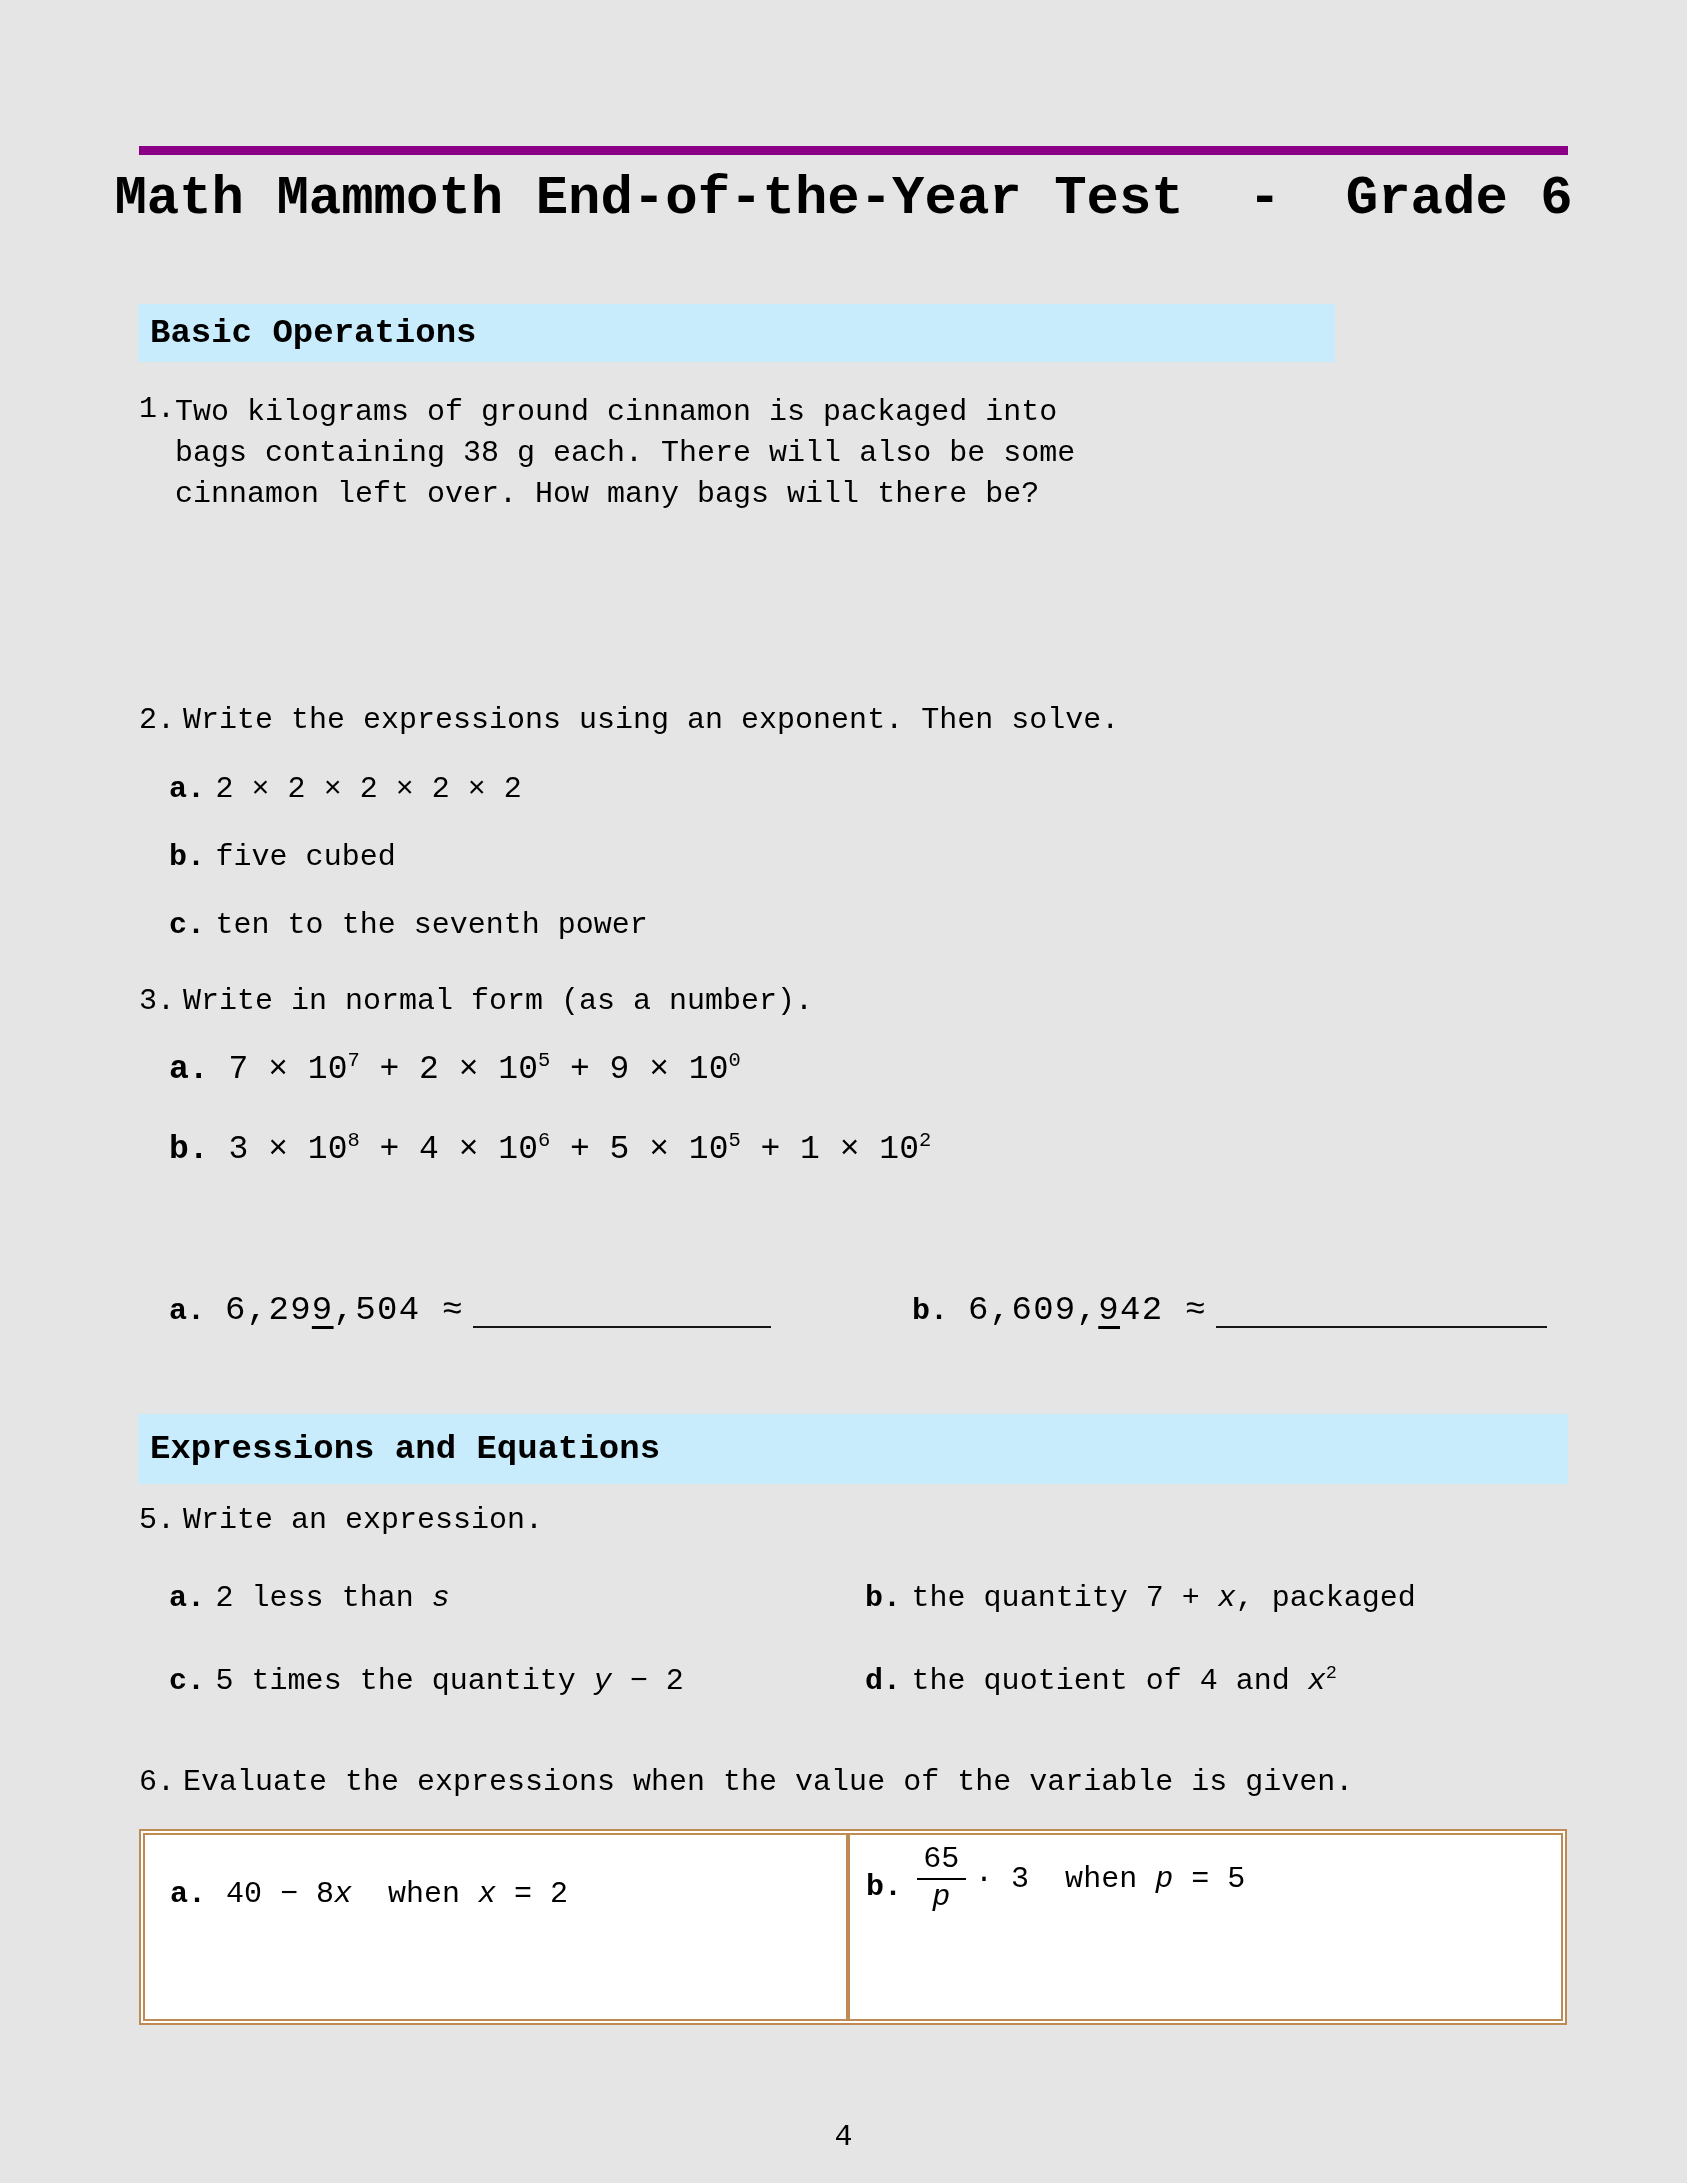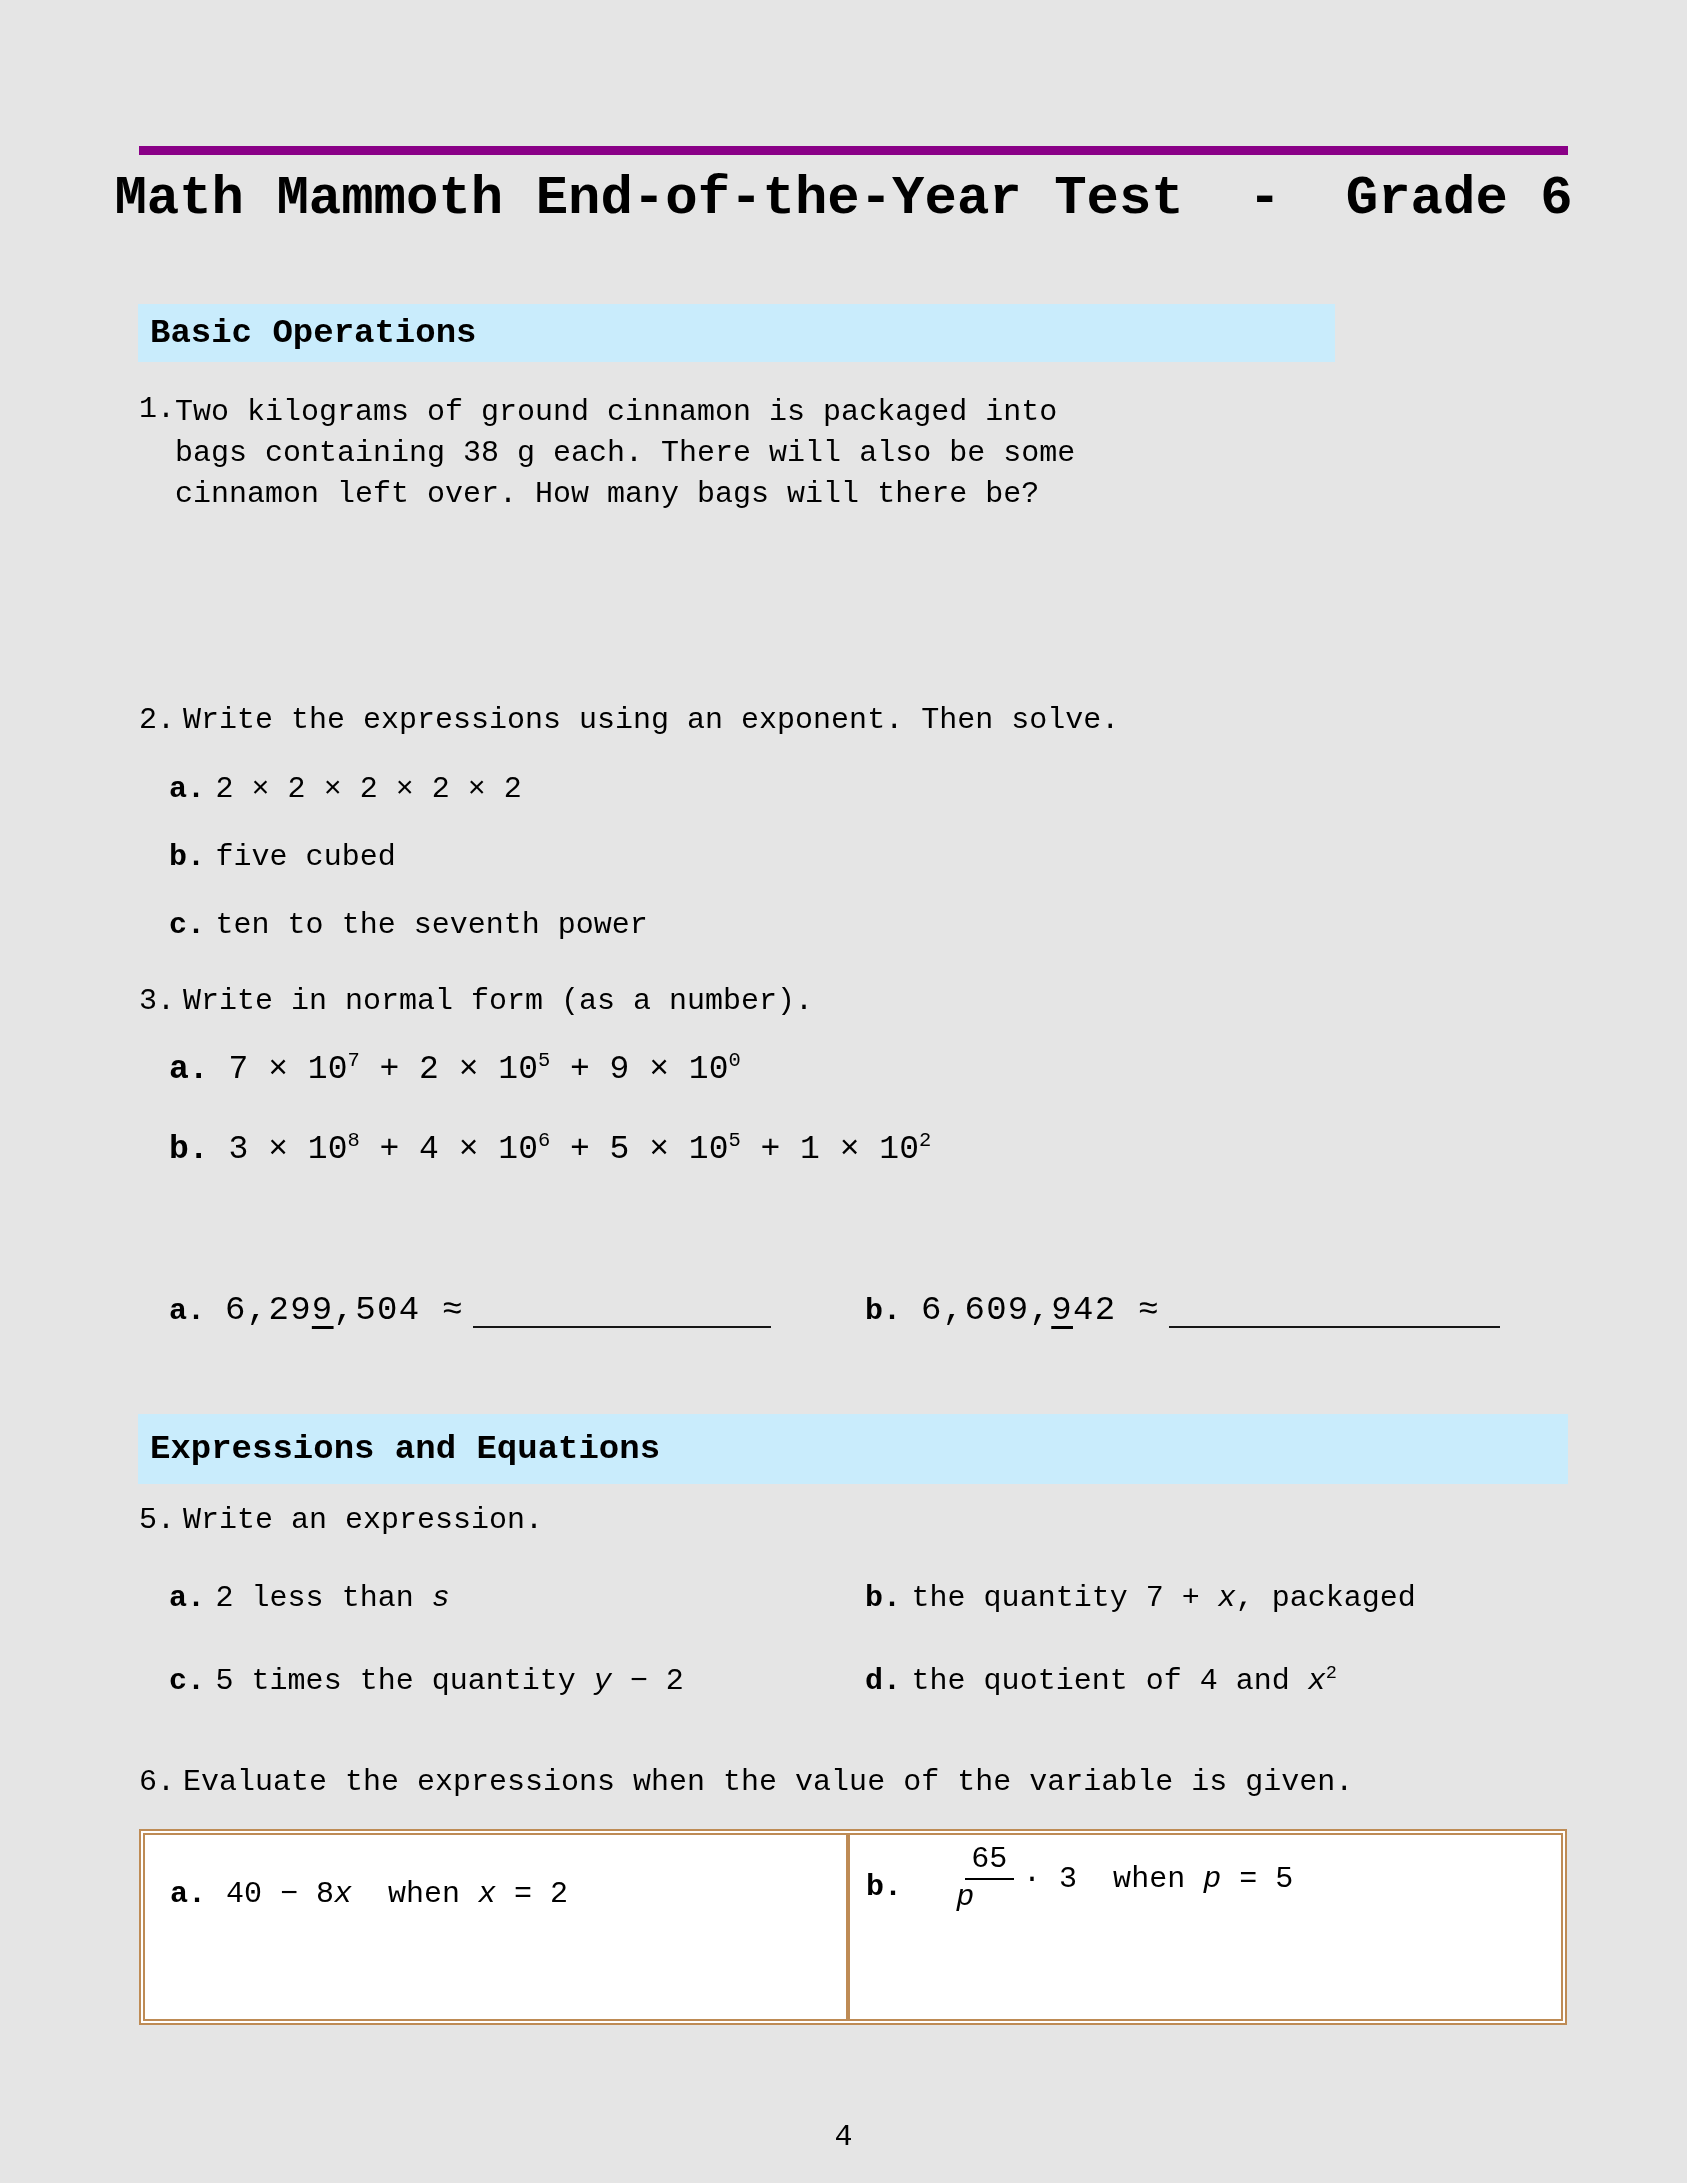--- a/index.html
+++ b/index.html
@@ -71,21 +71,21 @@
   .cell-b{flex:1 1 auto;padding:9.3px 0 0 16px;}
   .cell-b-line{display:flex;align-items:center;}
   .cell-b-line .lbl{margin-top:17px;}
   .frac{
     display:inline-block;
     text-align:center;
     vertical-align:middle;
     margin:0 9.3px 0 4px;
     line-height:1.05;
   }
-  .frac .fnum{display:block;border-bottom:2.6px solid #000;padding:0 6.6px 2.6px 6.6px;margin-left:48px;}
+  .frac .fnum{display:block;border-bottom:2.6px solid #000;padding:0 6.6px 2.6px 6.6px;}
   .frac .fden{display:block;font-style:italic;padding:1.3px 6.6px 0 6.6px;}
   .pagenum{text-align:center;font-size:30px;}
 </style>
 </head>
 <body>
 
 <div class="page">
 
   <div class="abs rule" style="left:139px;top:146px;width:1429px;height:9.3px;"></div>
 
@@ -122,21 +122,21 @@
   <div class="abs prompt" style="left:139px;top:984px;">
     <span class="qnum-inline">3.</span><span>Write in normal form (as a number).</span>
   </div>
   <div class="abs sub mathexpr" style="left:169px;top:1051px;">
     <span class="lbl wide">a.</span><span><span>7 × 10</span><sup>7</sup><span> + 2 × 10</span><sup>5</sup><span> + 9 × 10</span><sup>0</sup></span>
   </div>
   <div class="abs sub mathexpr" style="left:169px;top:1131px;">
     <span class="lbl wide">b.</span><span><span>3 × 10</span><sup>8</sup><span> + 4 × 10</span><sup>6</sup><span> + 5 × 10</span><sup>5</sup><span> + 1 × 10</span><sup>2</sup></span>
   </div>
 
-  <div class="abs two-col" style="left:169px;top:1291px;width:1396px;">
+  <div class="abs two-col" style="left:169px;top:1291px;width:1396px;gap:47px;">
     <div class="col-a sub">
       <span class="lbl wide">a.</span><span class="bignum"><span>6,29</span><span class="seg-u">9</span><span>,504 ≈</span></span><span class="blank" style="width:298px;"></span>
     </div>
     <div class="sub">
       <span class="lbl wide">b.</span><span class="bignum"><span>6,609,</span><span class="seg-u">9</span><span>42 ≈</span></span><span class="blank" style="width:331px;"></span>
     </div>
   </div>
 
   <div class="abs band" style="left:138px;top:1414px;width:1430px;height:70px;">
     <span class="band-label">Expressions and Equations</span>

